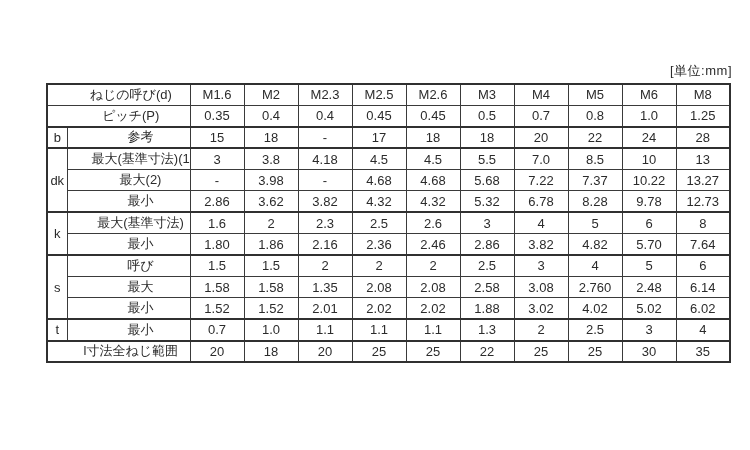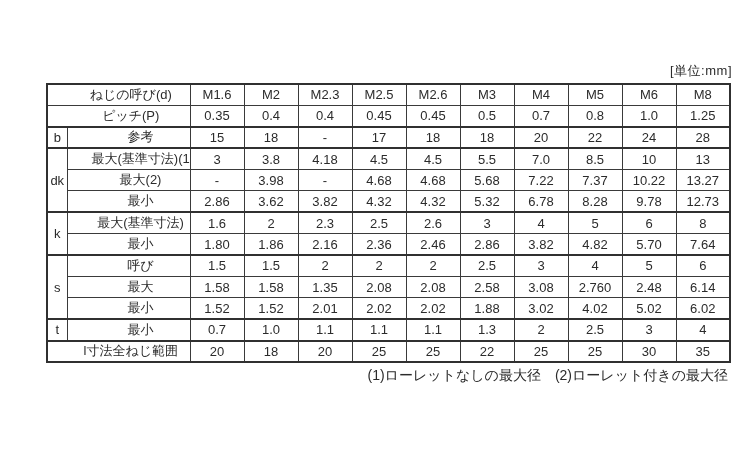--- a/index.html
+++ b/index.html
@@ -261,15 +261,14 @@
       <td>25</td>
       <td>22</td>
       <td>25</td>
       <td>25</td>
       <td>30</td>
       <td>35</td>
     </tr>
   </tbody>
     </table>
 
-  <div class="footnote">(1)ローレットなしの最大径　(2)ローレット付きの最大径</div>
 
 </div>
 
 </body></html>

